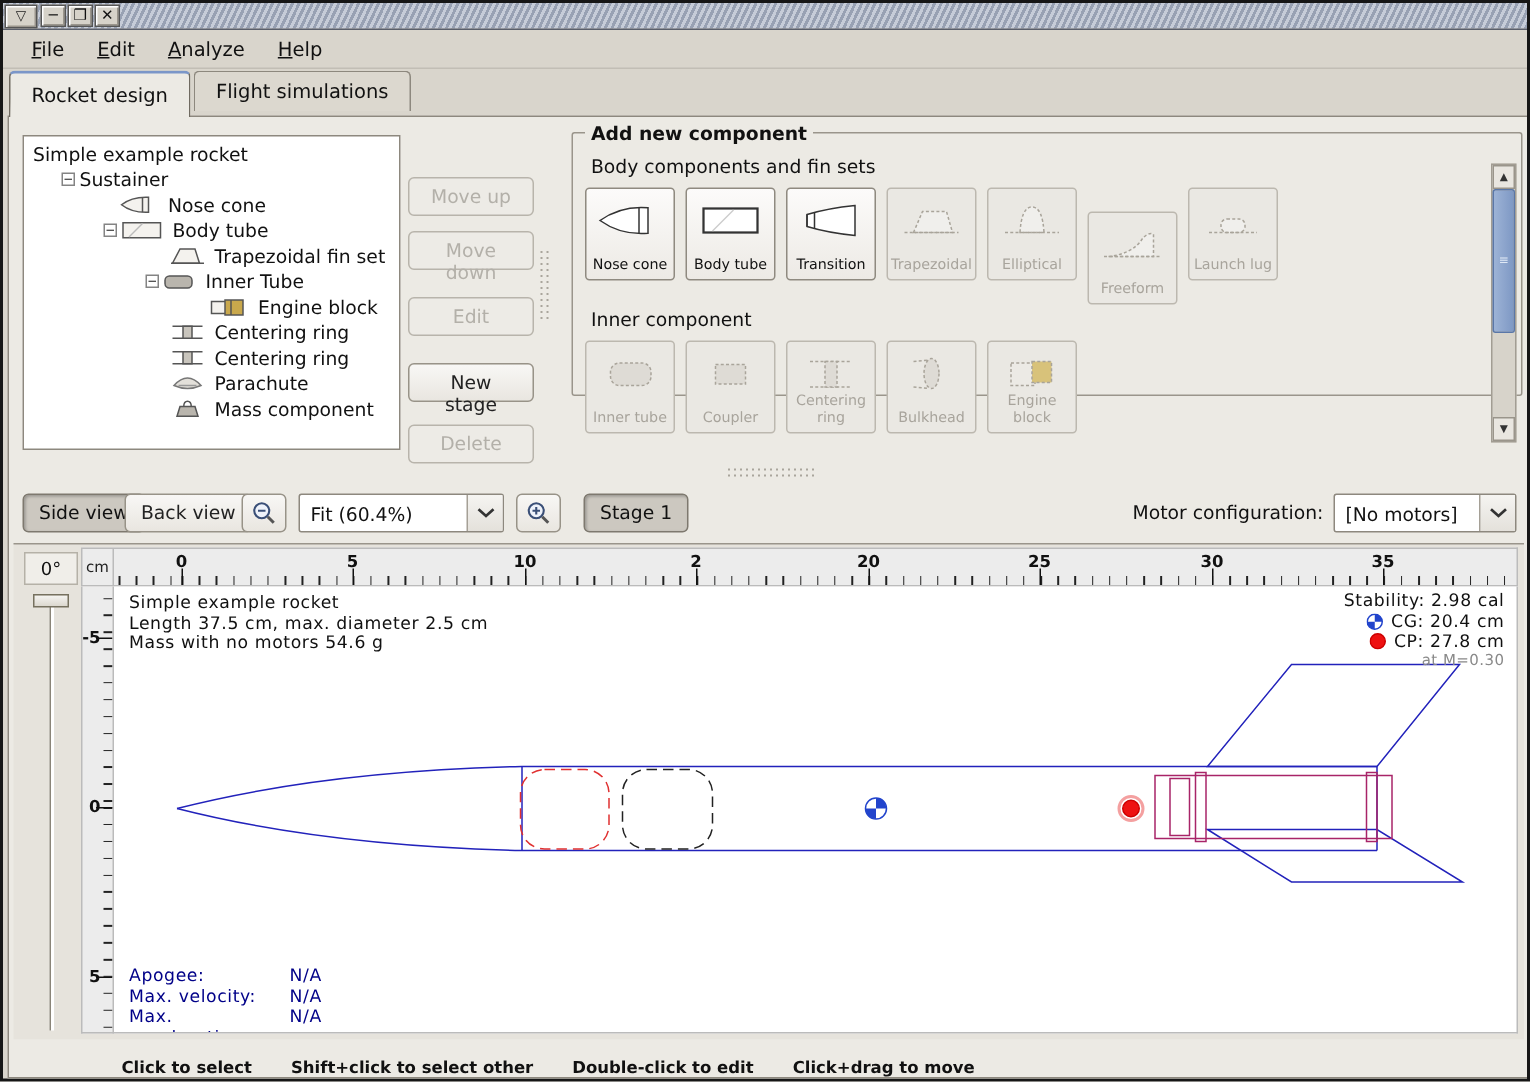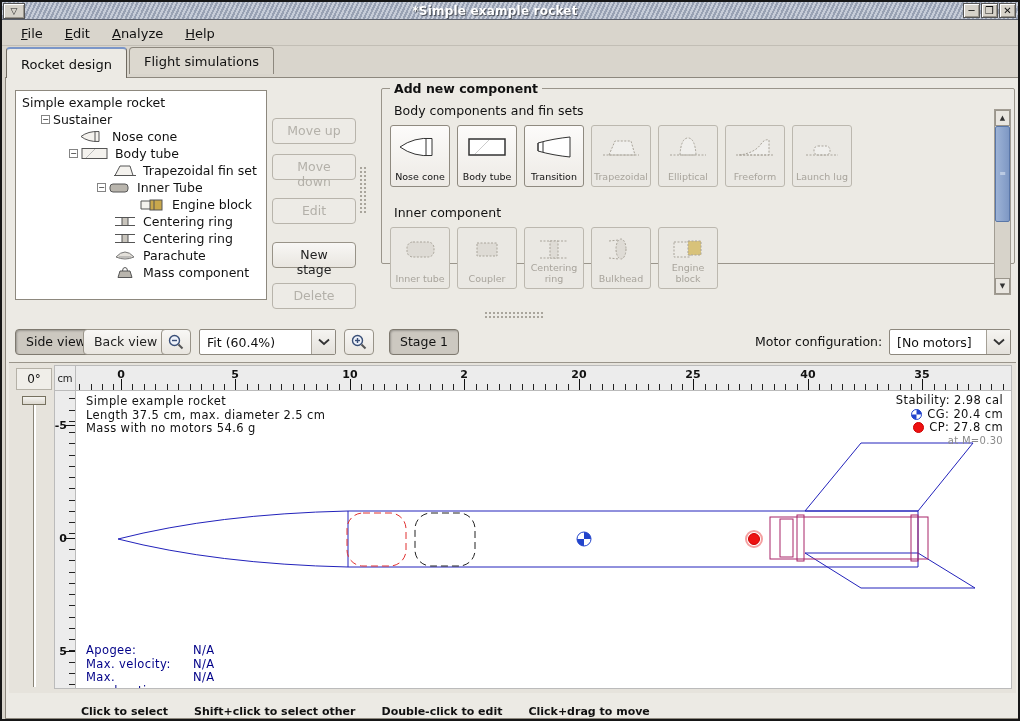--- a/index.html
+++ b/index.html
@@ -215,21 +215,20 @@
   }
   .status-item { font-size:11px; font-weight:bold; color:#111; }
 </style>
 </head>
 <body>
 
 <div id="window">
 
   <div class="titlebar">
     <div class="tb-sysicon">▽</div>
-    <div class="tb-title">*Simple example rocket</div>
     <div class="tb-btns">
       <div class="tb-btn">─</div>
       <div class="tb-btn">❒</div>
       <div class="tb-btn">✕</div>
     </div>
   </div>
 
   <div class="menubar">
     <div class="menu-item"><u>F</u>ile</div>
     <div class="menu-item"><u>E</u>dit</div>
@@ -392,21 +391,21 @@
       </div>
       <div class="comp-btn disabled" style="left:276px; top:36px">
         <span class="comp-icon">
           <svg width="44" height="26">
               <path d="M14 21 Q15 4 22 4 Q29 4 30 21 Z" fill="#f0efec" stroke="#a9a49a" stroke-dasharray="2,1.5"></path>
               <line x1="4" y1="21" x2="40" y2="21" stroke="#a9a49a" stroke-dasharray="2,1.5"></line>
             </svg>
         </span>
         <span class="comp-label">Elliptical</span>
       </div>
-      <div class="comp-btn disabled" style="left:343px; top:36px">
+      <div class="comp-btn disabled" style="left:343px; top:52px">
         <span class="comp-icon">
           <svg width="44" height="26">
               <path d="M6 21 C16 20 24 16 28 10 C30 7 33 5 36 6 L36 21 Z" fill="#f0efec" stroke="#a9a49a" stroke-dasharray="2,1.5"></path>
               <line x1="3" y1="21" x2="41" y2="21" stroke="#a9a49a" stroke-dasharray="2,1.5"></line>
             </svg>
         </span>
         <span class="comp-label">Freeform</span>
       </div>
       <div class="comp-btn disabled" style="left:410px; top:36px">
         <span class="comp-icon">
@@ -527,21 +526,21 @@
         <span class="h-label" style="left:159px">5</span>
           <span class="h-majortick" style="left:159px"></span>
         <span class="h-label" style="left:274px">10</span>
           <span class="h-majortick" style="left:274px"></span>
         <span class="h-label" style="left:388px">2</span>
           <span class="h-majortick" style="left:388px"></span>
         <span class="h-label" style="left:503px">20</span>
           <span class="h-majortick" style="left:503px"></span>
         <span class="h-label" style="left:617px">25</span>
           <span class="h-majortick" style="left:617px"></span>
-        <span class="h-label" style="left:732px">40</span>
+        <span class="h-label" style="left:732px">30</span>
           <span class="h-majortick" style="left:732px"></span>
         <span class="h-label" style="left:846px">35</span>
           <span class="h-majortick" style="left:846px"></span>
       </div>
 
       <div class="v-ruler">
         <div class="ticks"></div>
         <span class="v-label" style="top:34px">-5</span>
           <span class="v-majortick" style="top:34px"></span>
         <span class="v-label" style="top:147px">0</span>

